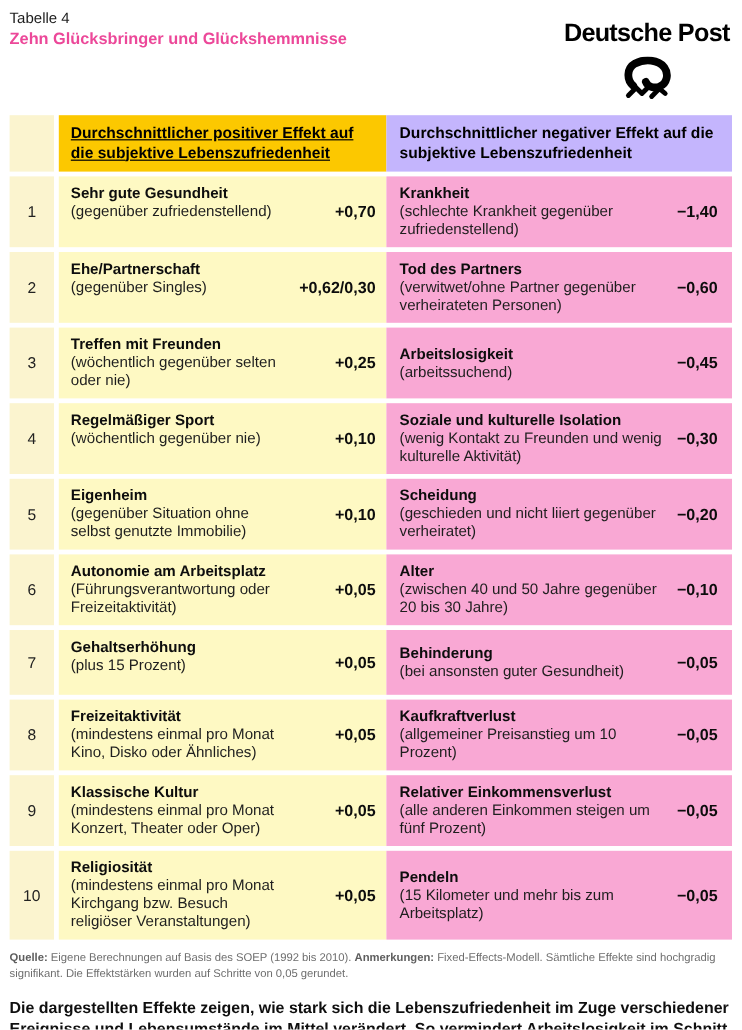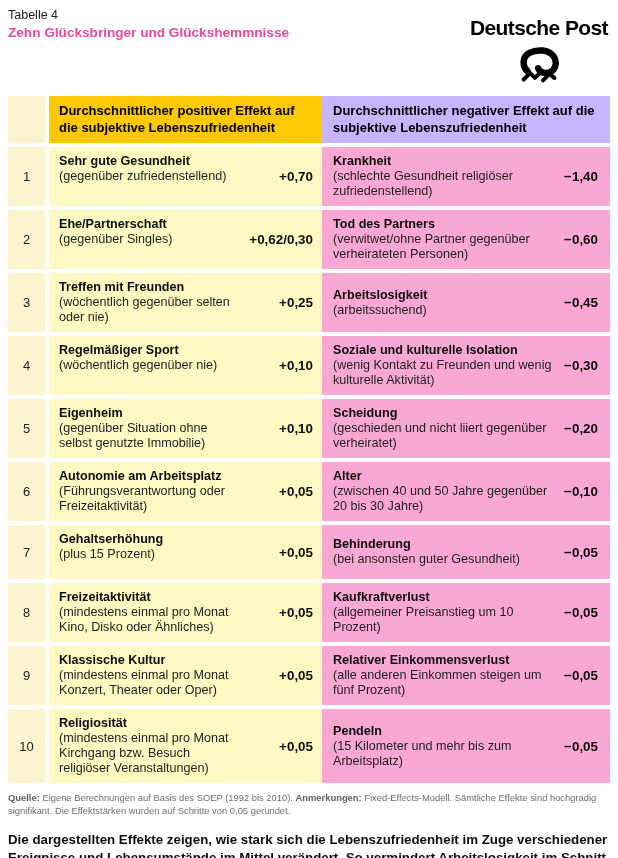--- a/index.html
+++ b/index.html
@@ -17,21 +17,21 @@
   .titles .tbl-title{font-size:13.6px;font-weight:bold;color:#ec4899;line-height:17px;margin-top:1px;}
   .logo{display:flex;align-items:center;gap:7px;margin-top:9px;margin-right:2px;flex-direction:column;}
   .logo .brand{font-size:21px;font-weight:bold;letter-spacing:-0.6px;color:#000;}
   .logo svg{display:block;}
 
   
   .table{margin:13px 8px 0 8px;}
   .grid-row{display:grid;grid-template-columns:37px 4px 273px 288px;margin-bottom:4px;}
   .corner{background:#FBF4CF;}
   .gapcol{background:transparent;}
-  .h-pos{background:#FCC800;color:#000;font-weight:bold;font-size:13px;line-height:16.5px;padding:7px 10px 7px 10px;min-height:31px;display:flex;align-items:center;}
+  .h-pos{background:#FCC800;color:#000;font-weight:bold;font-size:13px;line-height:16.5px;padding:7px 10px 7px 10px;min-height:31px;display:flex;align-items:center;text-decoration:underline;}
   .h-neg{background:#c4b5fd;color:#000;font-weight:bold;font-size:13px;line-height:16.5px;padding:7px 12px 7px 11px;min-height:31px;display:flex;align-items:center;}
 
   .cell-num{background:#FBF4CF;display:flex;align-items:center;justify-content:center;font-size:13px;color:#222;}
   .cell-pos{background:#fef9c3;display:flex;align-items:flex-start;padding:7px 9px 7px 10px;min-height:40px;gap:33px;}
   .cell-neg{background:#f9a8d4;display:flex;align-items:center;padding:7px 12px 7px 11px;min-height:40px;}
   .cell-text{flex:1;min-width:0;}
   .cell-title{font-weight:bold;font-size:12.6px;line-height:15px;color:#0d0d0d;}
   .cell-desc{font-size:12.6px;line-height:15px;color:#1e1e1e;}
   .cell-val{font-weight:bold;font-size:13.4px;color:#0d0d0d;margin-left:6px;white-space:nowrap;align-self:center;}
 
@@ -80,21 +80,21 @@
       <div class="cell-pos">
         <div class="cell-text">
           <div class="cell-title">Sehr gute Gesundheit</div>
           <div class="cell-desc">(gegenüber zufriedenstellend)</div>
         </div>
         <div class="cell-val">+0,70</div>
       </div>
       <div class="cell-neg">
         <div class="cell-text">
           <div class="cell-title">Krankheit</div>
-          <div class="cell-desc">(schlechte Gesundheit religiöser zufriedenstellend)</div>
+          <div class="cell-desc">(schlechte Krankheit gegenüber zufriedenstellend)</div>
         </div>
         <div class="cell-val">−1,40</div>
       </div>
     </div>
 
     <div class="grid-row">
       <div class="cell-num">2</div>
       <div class="gapcol"></div>
       <div class="cell-pos">
         <div class="cell-text">

